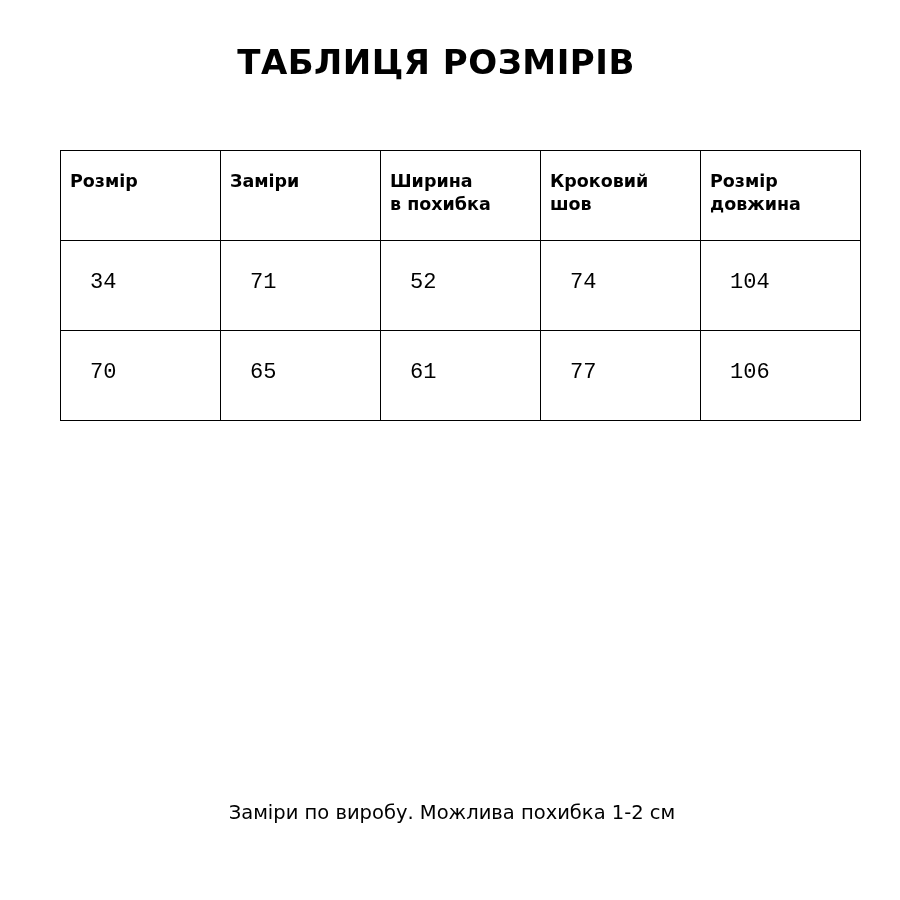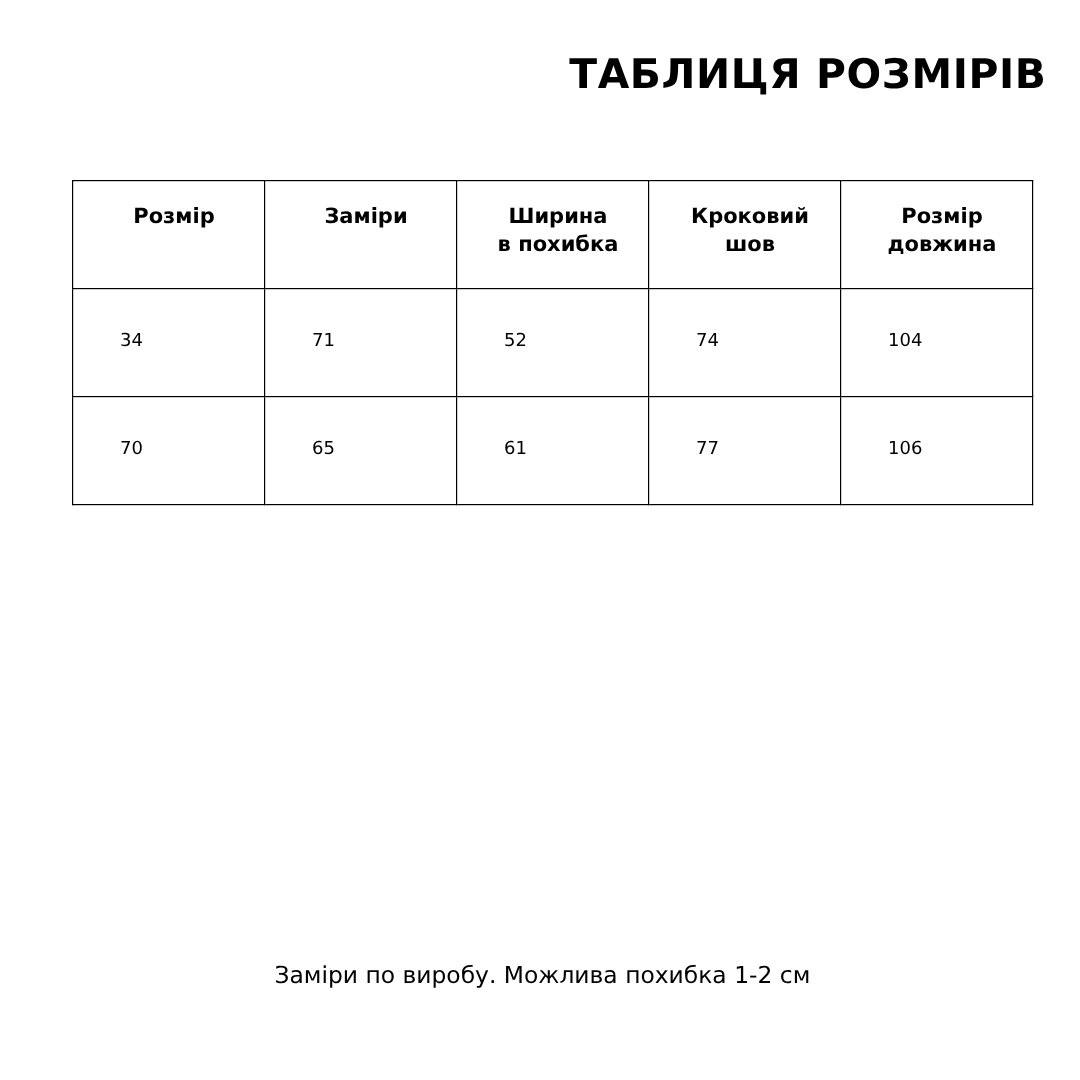--- a/index.html
+++ b/index.html
@@ -2,38 +2,39 @@
 <html><head>
   <meta charset="utf-8">
   <style>
     html, body { margin: 0; padding: 0; background: #ffffff; }
     body {
       width: 900px; height: 900px; position: relative; overflow: hidden;
       font-family: "DejaVu Sans", sans-serif; color: #000000;
     }
     .title {
       position: absolute; left: 0; top: 40px; width: 872px;
-      text-align: right; font-weight: bold; font-size: 34px;
+      text-align: center; font-weight: bold; font-size: 34px;
       letter-spacing: 0.5px; line-height: 44px;
     }
     table.sizes {
       position: absolute; left: 60px; top: 150px;
       border-collapse: collapse; table-layout: fixed; width: 801px;
     }
     table.sizes th, table.sizes td {
       border: 1px solid #000000; width: 160px; vertical-align: top;
       padding: 0; box-sizing: border-box;
     }
     table.sizes th {
-      height: 90px; text-align: center; font-weight: bold; font-size: 17.5px;
+      height: 90px; text-align: left; font-weight: bold; font-size: 17.5px;
       line-height: 23px; padding: 19px 0 0 9px; white-space: pre-line;
     }
     table.sizes td {
-      height: 90px; font-size: 15px; line-height: 24px;
-      padding: 30px 0 0 39px;
+      height: 90px; font-size: 22px; line-height: 24px;
+      padding: 30px 0 0 29px;
+      font-family: Liberation Mono, monospace;
     }
     .footnote {
       position: absolute; left: 0; top: 800px; width: 904px;
       text-align: center; font-size: 19.5px; line-height: 26px;
     }
   </style>
 </head>
 <body>
 
 <h1 class="title" style="margin:0;">ТАБЛИЦЯ РОЗМІРІВ</h1>

